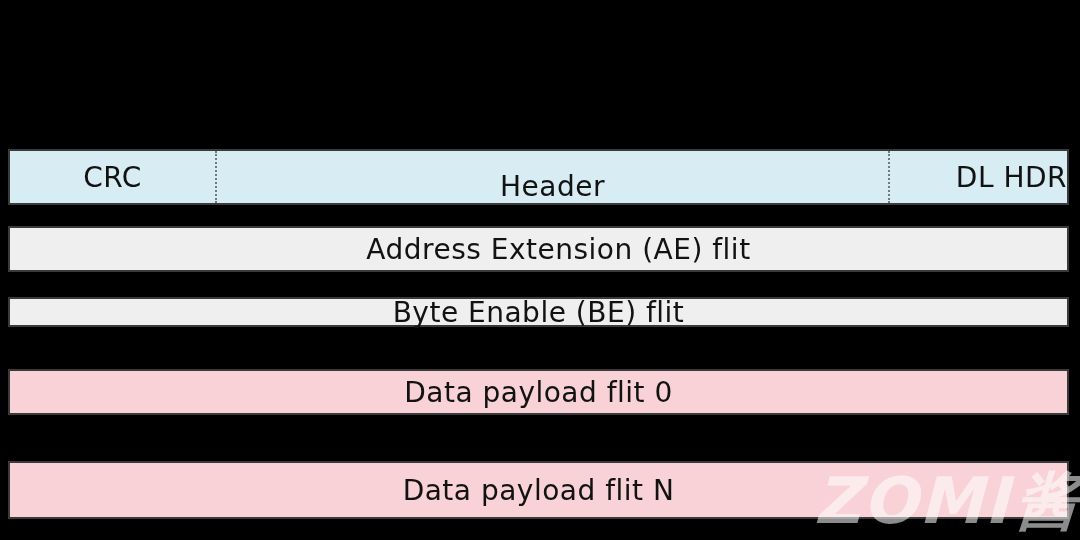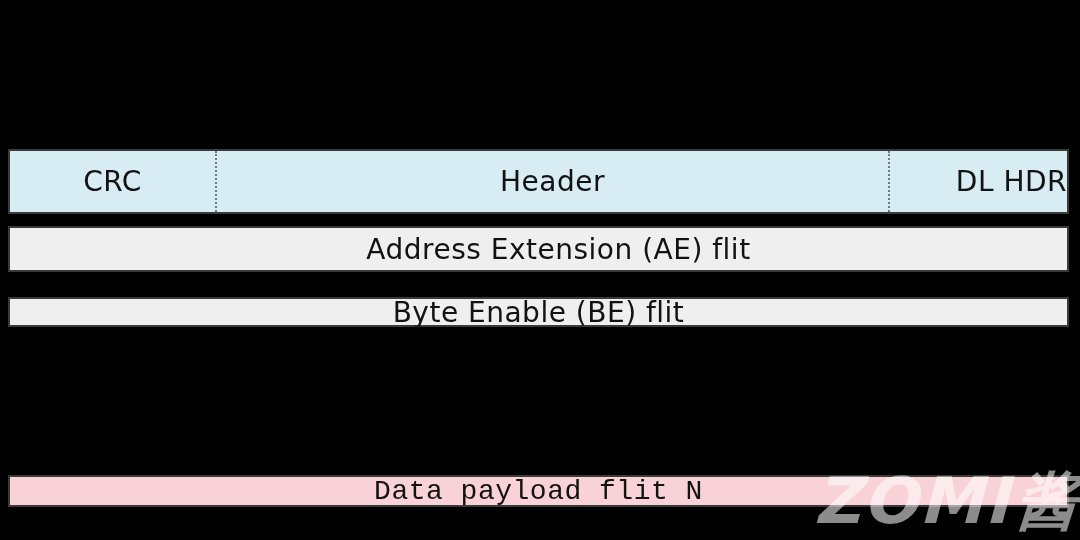--- a/index.html
+++ b/index.html
@@ -26,35 +26,35 @@
     justify-content: center;
     color: #121212;
     font-size: 28px;
     letter-spacing: 0.5px;
     z-index: 1;
   }
   .bar-blue  { background: #d8ecf4; }
   .bar-gray  { background: #efefef; }
   .bar-pink  { background: #f9d2d7; }
 
-  #flit-bar { top: 149px; height: 65px; padding: 0; justify-content: stretch; }
+  #flit-bar { top: 149px; height: 56px; padding: 0; justify-content: stretch; }
   #row-ae   { top: 226px; height: 46px; padding-left: 40px; }
   #row-be   { top: 297px; height: 30px; }
   #row-d0   { top: 369px; height: 46px; }
-  #row-dn   { top: 475px; height: 32px; font-family: Liberation Mono, monospace; }
+  #row-dn   { top: 461px; height: 58px; }
 
   .segment {
     display: flex;
     align-items: center;
     justify-content: center;
     height: 100%;
     box-sizing: border-box;
   }
   .seg-crc    { width: 205px; }
-  .seg-header { flex: 1; border-left: 2px dotted #6f7a7d; }
+  .seg-header { flex: 1; border-left: 2px dotted #6f7a7d; align-items: flex-end; }
   .seg-dlhdr  { width: 179px; border-left: 2px dotted #6f7a7d; justify-content: flex-end; }
 
   .wm-author {
     position: absolute;
     right: -2px;
     top: 458px;
     z-index: 2;
     font-size: 64px;
     font-weight: bold;
     font-style: italic;
@@ -97,20 +97,23 @@
   </div>
 
   <div class="bar bar-gray" id="row-ae">
     <span>Address Extension (AE) flit</span>
   </div>
 
   <div class="bar bar-gray" id="row-be">
     <span>Byte Enable (BE) flit</span>
   </div>
 
+  <div class="bar bar-pink" id="row-d0">
+    <span>Data payload flit 0</span>
+  </div>
 
   <div class="bar bar-pink" id="row-dn">
     <span>Data payload flit N</span>
   </div>
 
   <div class="wm-author">ZOMI酱</div>
 
 
 </div>
 

